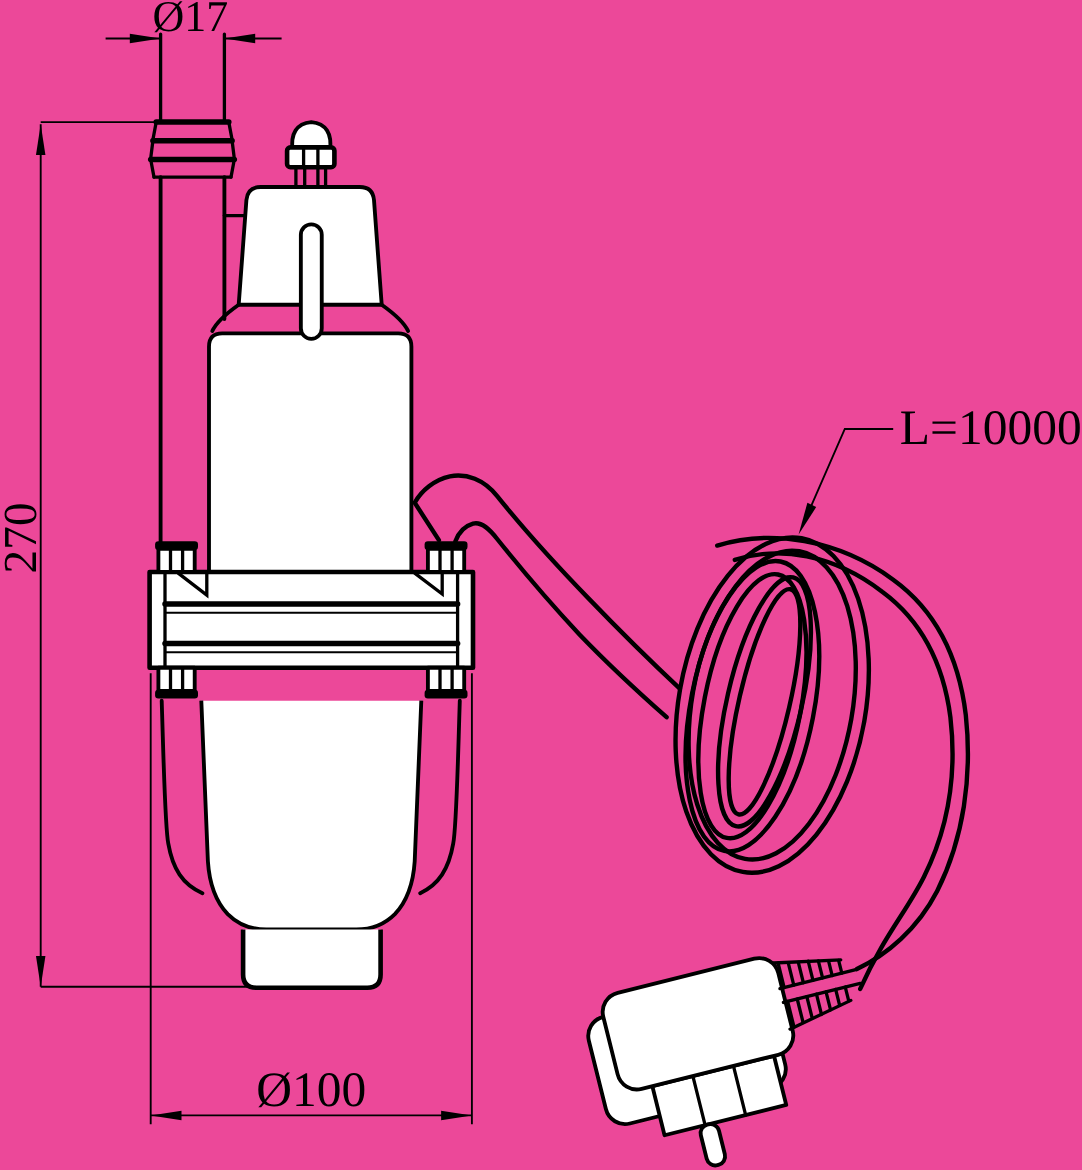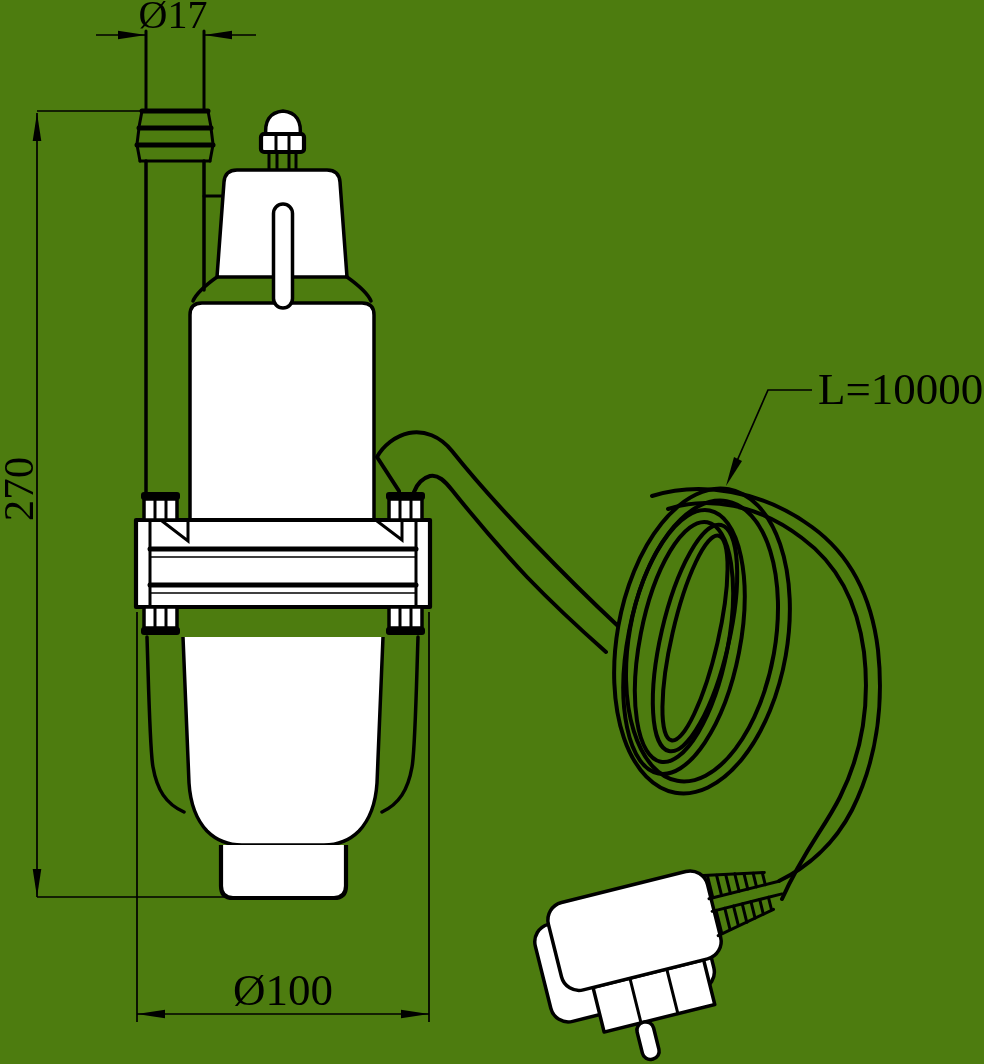--- a/index.html
+++ b/index.html
@@ -1,16 +1,16 @@
 <!DOCTYPE html>
 <html><head>
 <meta charset="utf-8">
 <style>
   html,body{margin:0;padding:0;background:#ffffff;}
-  #stage{position:relative;width:984px;height:1064px;background:#4d7c0f;overflow:hidden;
+  #stage{position:relative;width:984px;height:1064px;background:#ec4899;overflow:hidden;
          font-family:"Liberation Serif", serif;text-decoration:underline;}
   svg{display:block;}
   .o{stroke:#000;stroke-width:3.5;fill:none;stroke-linecap:round;}
   .o2{stroke:#000;stroke-width:3;fill:none;stroke-linecap:round;}
   .b{stroke:#000;stroke-width:5;fill:none;stroke-linecap:round;}
   .fw{fill:#ffffff;stroke:#000;stroke-width:3.5;stroke-linejoin:round;}
   .fw4{fill:#ffffff;stroke:#000;stroke-width:4.2;stroke-linejoin:round;}
   .blk{fill:#000;stroke:none;}
   .d{stroke:#000;stroke-width:1.7;fill:none;}
   .cab{stroke:#000;stroke-width:4;fill:none;stroke-linecap:round;}

